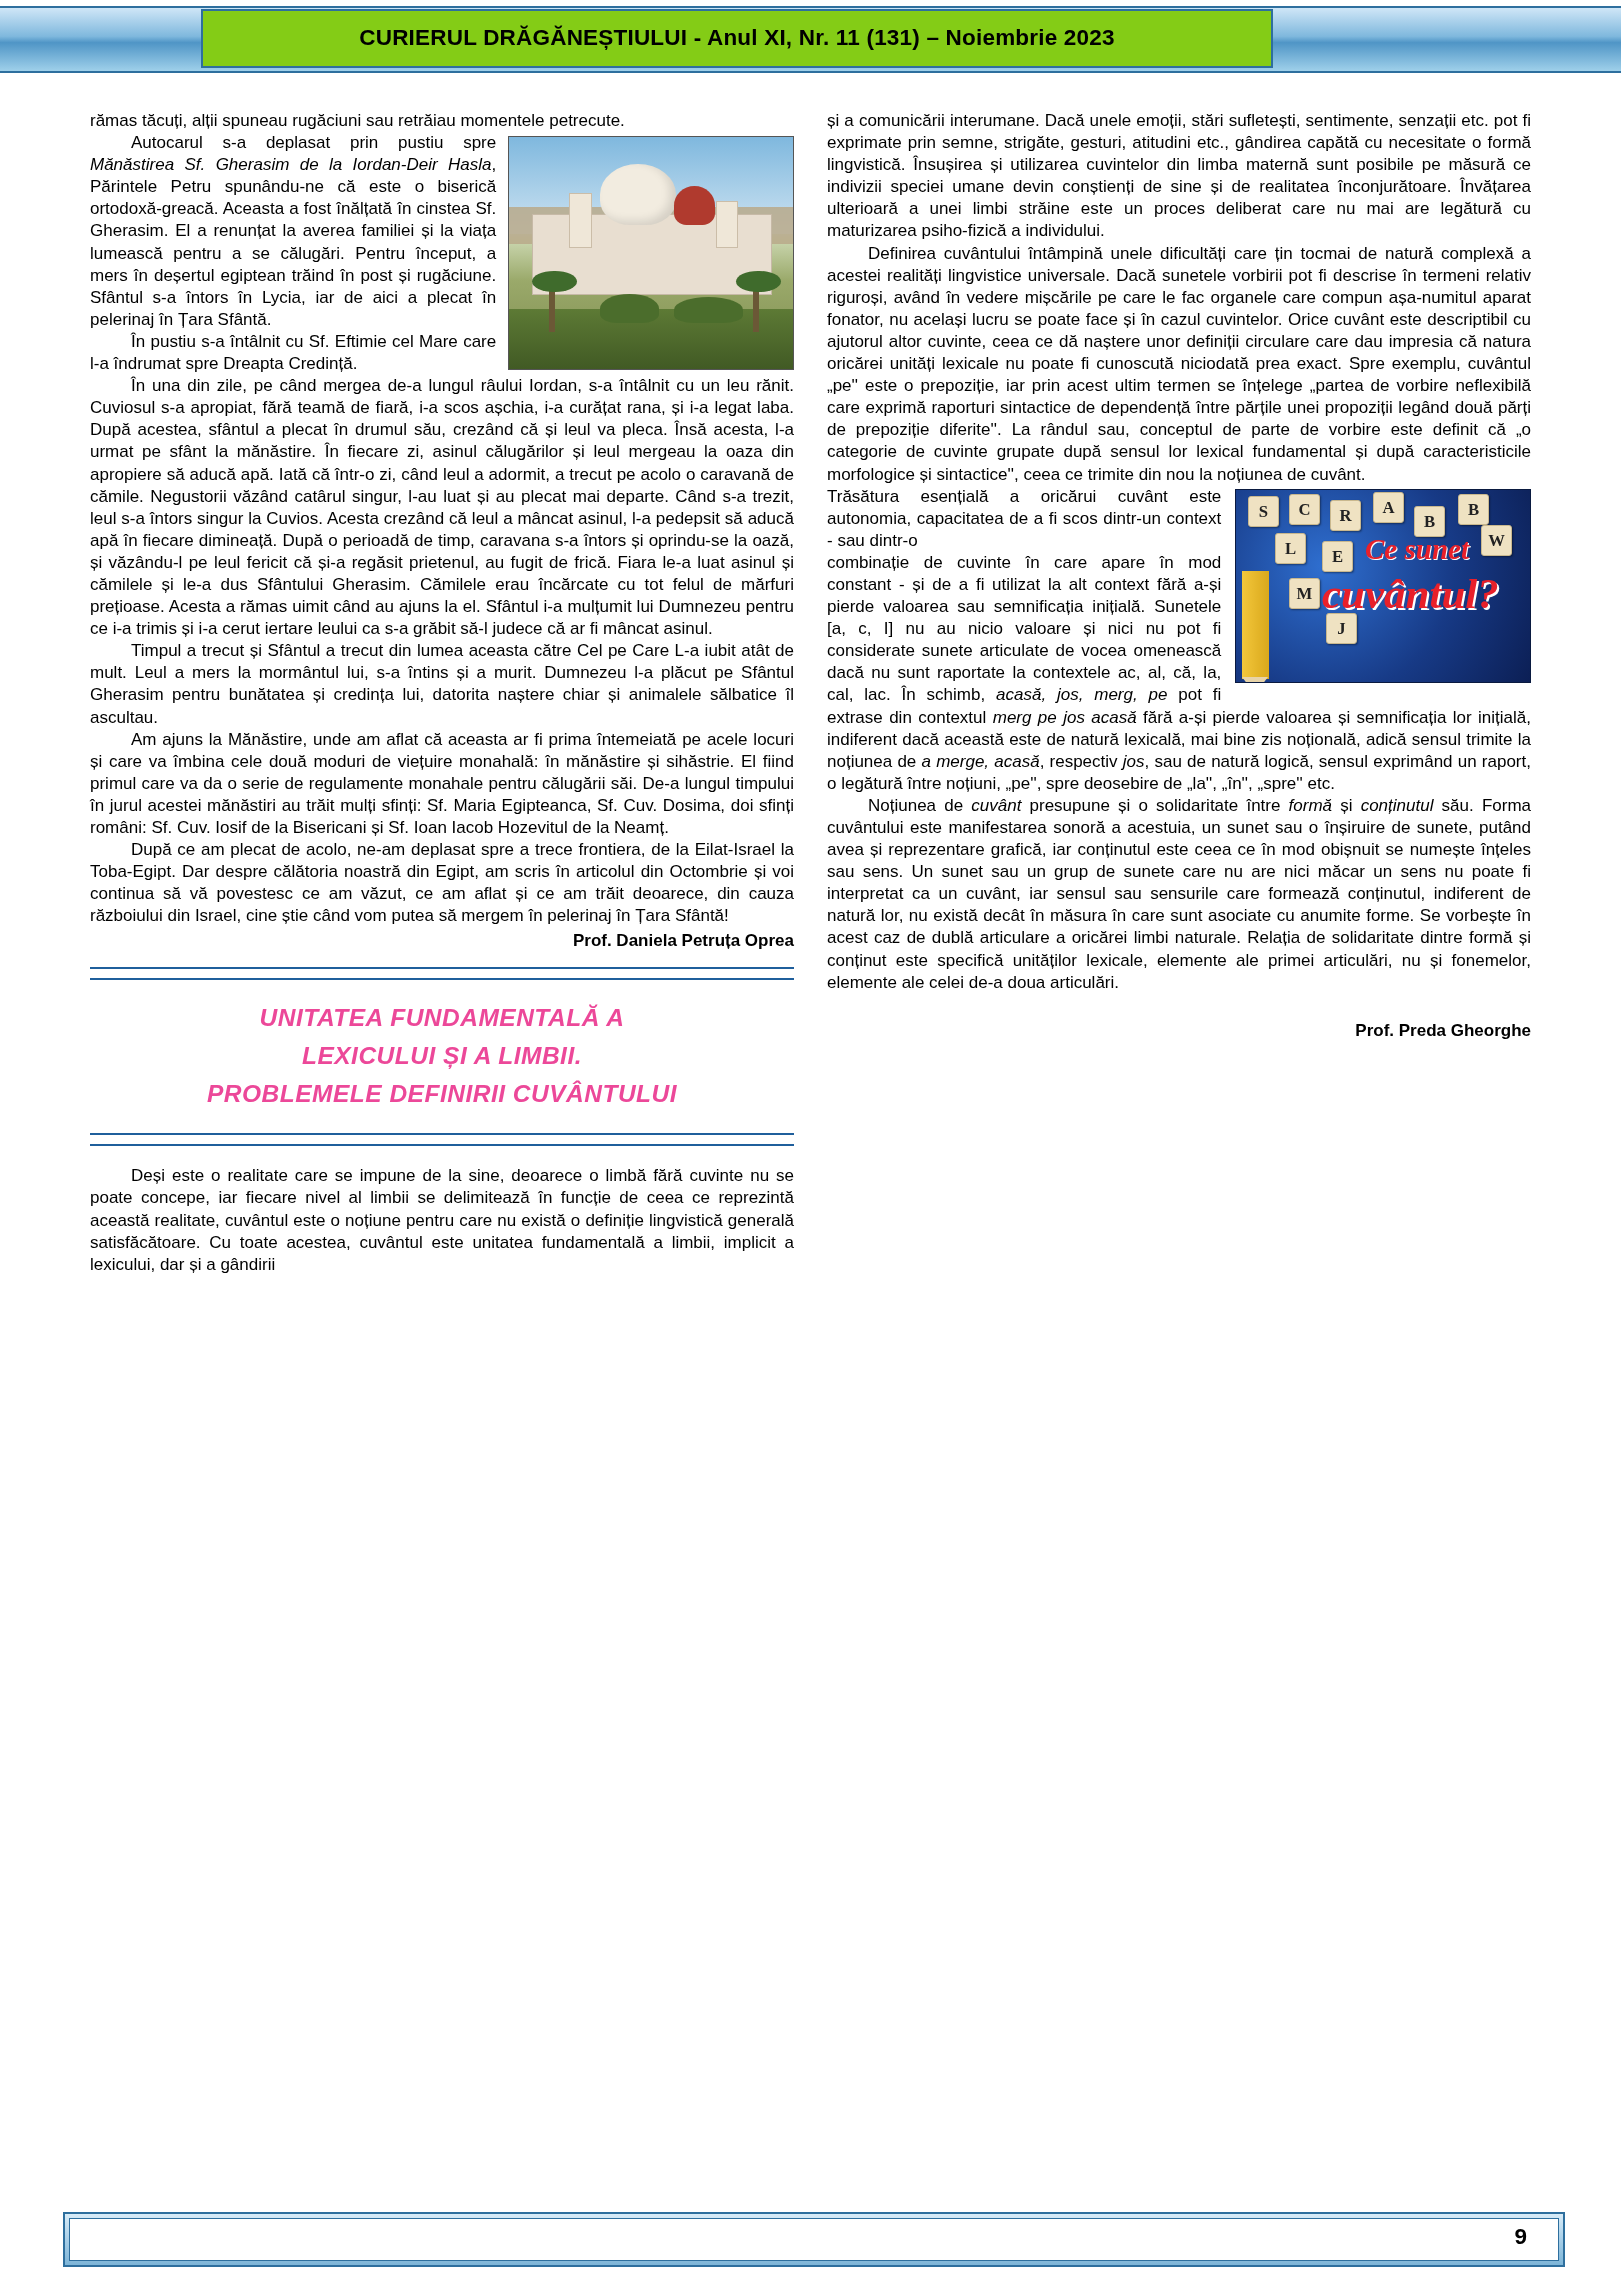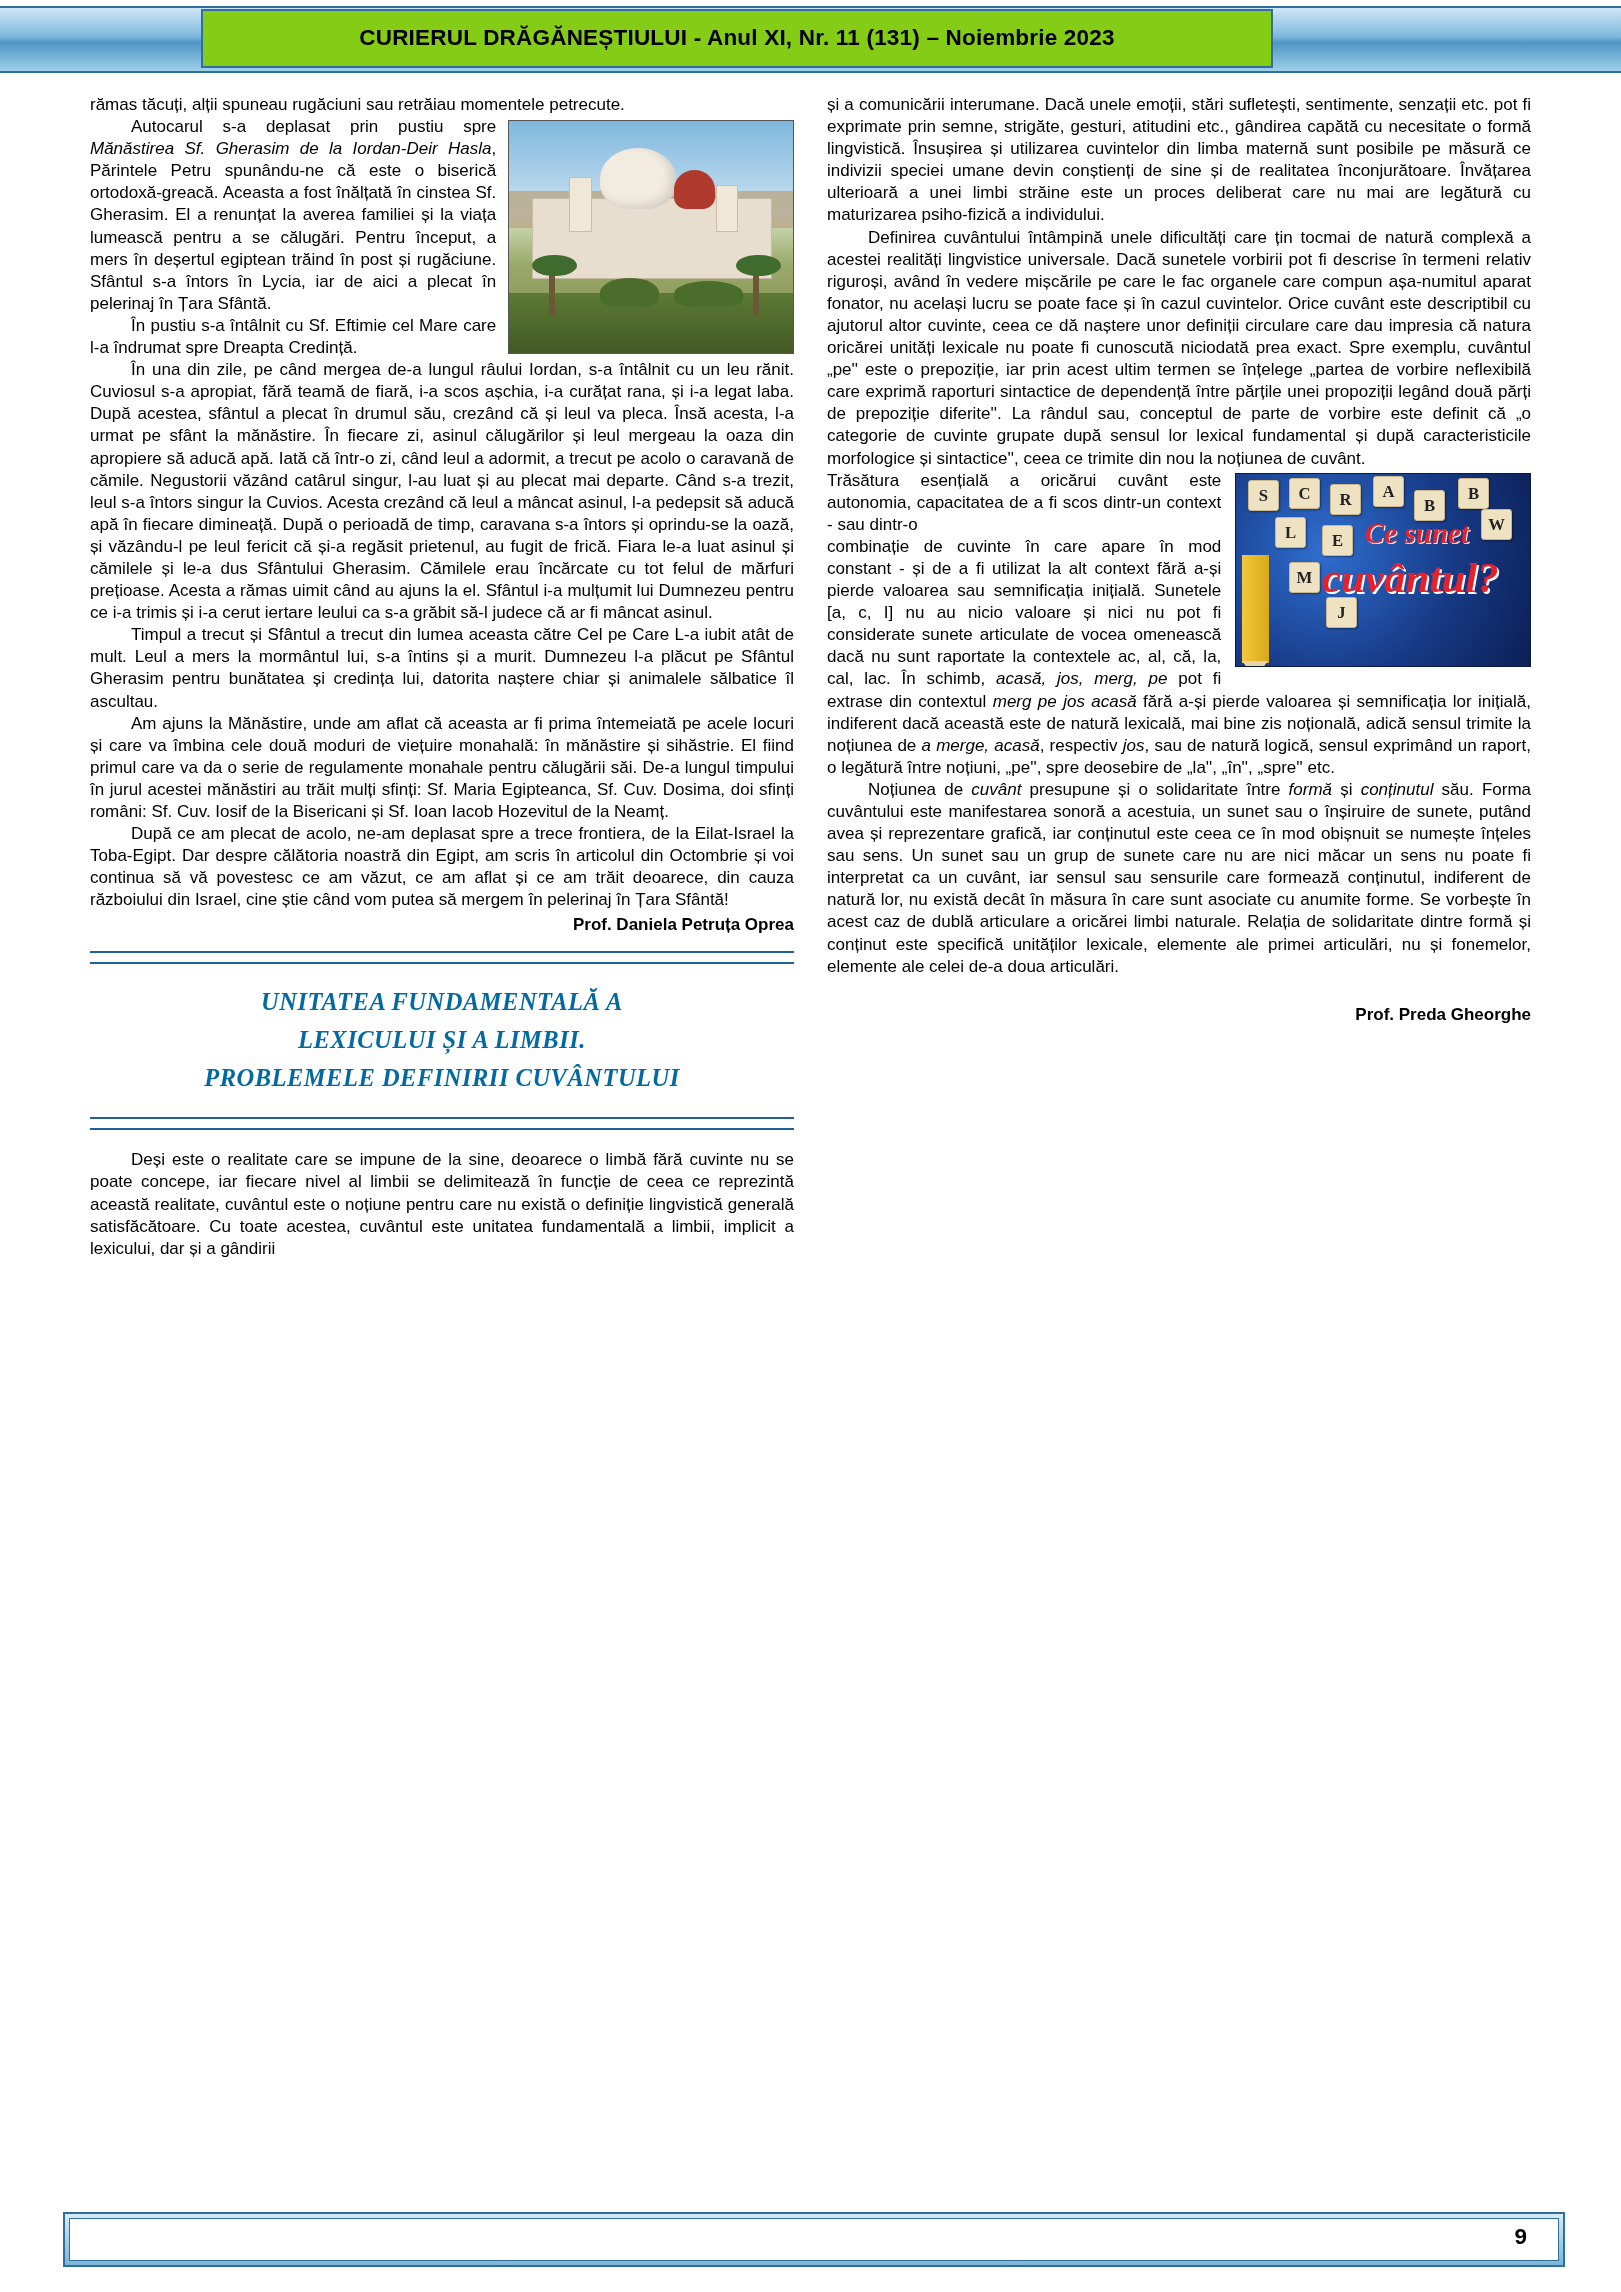--- a/index.html
+++ b/index.html
@@ -58,20 +58,21 @@
   .page {
     position: absolute;
     top: 94px;
     left: 90px;
     width: 1441px;
   }
   .cols {
     display: flex;
     gap: 33px;
     align-items: flex-start;
+    margin-top: 16px;
   }
   .col {
     width: 704px;
   }
   p {
     margin: 0;
     font-size: 17px;
     line-height: 1.30;
     text-align: justify;
     text-justify: inter-word;
@@ -129,22 +130,22 @@
   
   .rule-double {
     margin: 15.7px 0 5.9px 0;
     height: 8.8px;
     border-top: 2.9px solid #1f5f9c;
     border-bottom: 2.9px solid #1f5f9c;
   }
   .rule-double.bottom { margin: 9.8px 0 0 0; }
   .art-title {
     text-align: center;
-    color: #0369a1;
-    font-family: Liberation Serif, serif;
+    color: #ec4899;
+    font-family: Liberation Sans, sans-serif;
     font-style: italic;
     font-weight: bold;
     font-size: 24.5px;
     line-height: 1.55;
     letter-spacing: 0.5px;
     padding: 13.7px 0 9.8px 0;
   }
   .sig {
     text-align: right;
     font-weight: bold;

